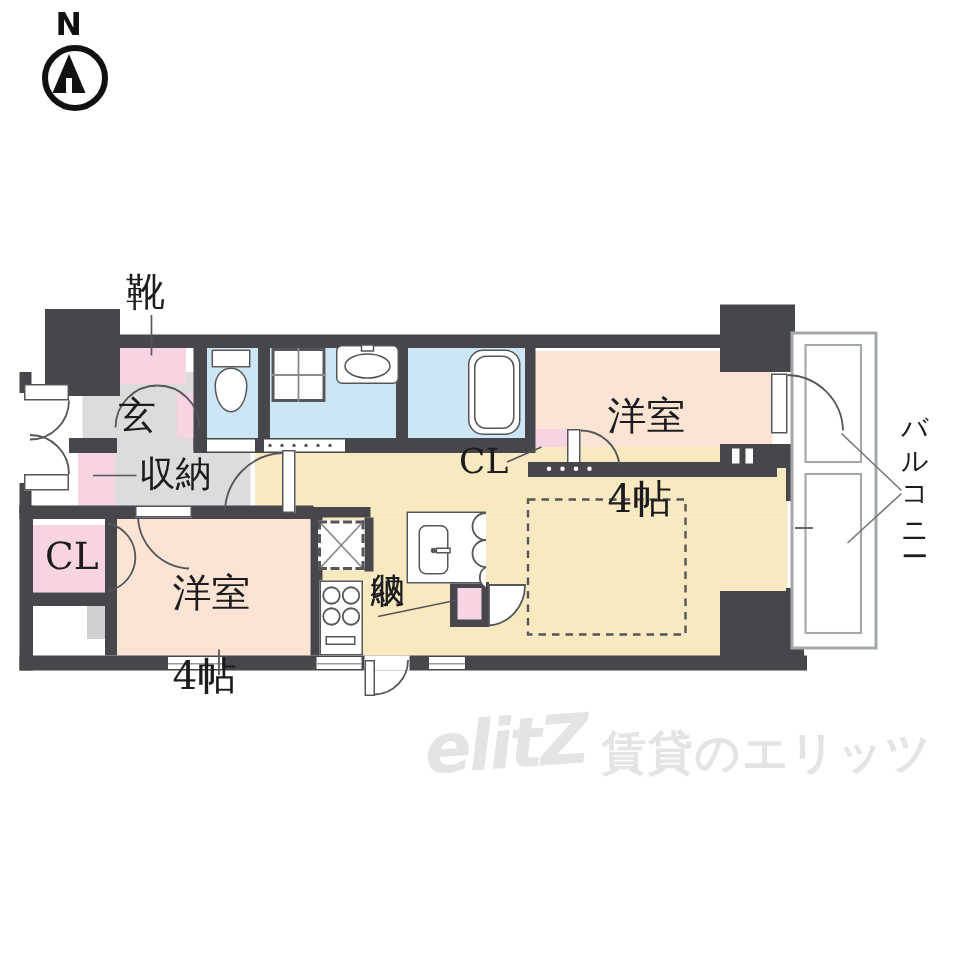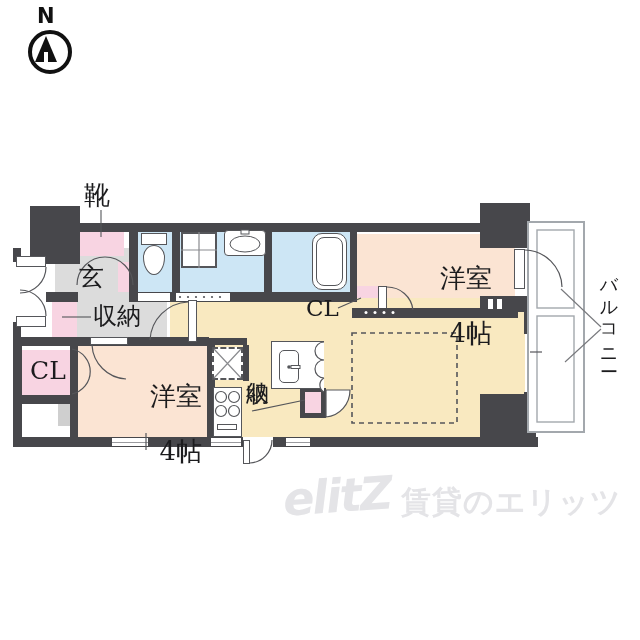--- a/index.html
+++ b/index.html
@@ -17,21 +17,21 @@
   .wall{position:absolute;background:#47474b;z-index:2;}
   .slit{position:absolute;background:#ffffff;z-index:3;}
   
   .fix{position:absolute;background:#ffffff;border:1.5px solid #55565a;box-sizing:border-box;z-index:3;}
   .winseg{position:absolute;background:#ffffff;z-index:3;}
   .winseg .mid{position:absolute;left:0;right:0;top:50%;height:1px;background:#9a9a9e;}
   .leaf{position:absolute;background:#ffffff;border:1px solid #55565a;box-sizing:border-box;z-index:3;}
   svg.overlay{position:absolute;left:0;top:0;z-index:4;}
   
   .lbl{position:absolute;z-index:5;color:#1c1c1e;white-space:pre;line-height:1.05;}
-  .center{text-align:right;}
+  .center{text-align:left;}
   .vert{writing-mode:vertical-rl;text-orientation:upright;}
   .compassN{font-family:"DejaVu Sans", sans-serif;font-weight:bold;font-size:21px;color:#111;}
   .compass-circle{position:absolute;width:36px;height:36px;border:4px solid #111;border-radius:50%;
                   background:#fff;z-index:5;}
   .compass-needle{position:absolute;width:0;height:0;z-index:6;
                   border-left:11px solid transparent;border-right:11px solid transparent;
                   border-bottom:26px solid #111;}
   .compass-notch{position:absolute;width:4px;height:12px;background:#ffffff;z-index:7;}
   .watermark{position:absolute;z-index:6;color:#e4e4e7;font-family:"DejaVu Sans", sans-serif;
              font-weight:bold;display:flex;align-items:flex-end;gap:10px;}

